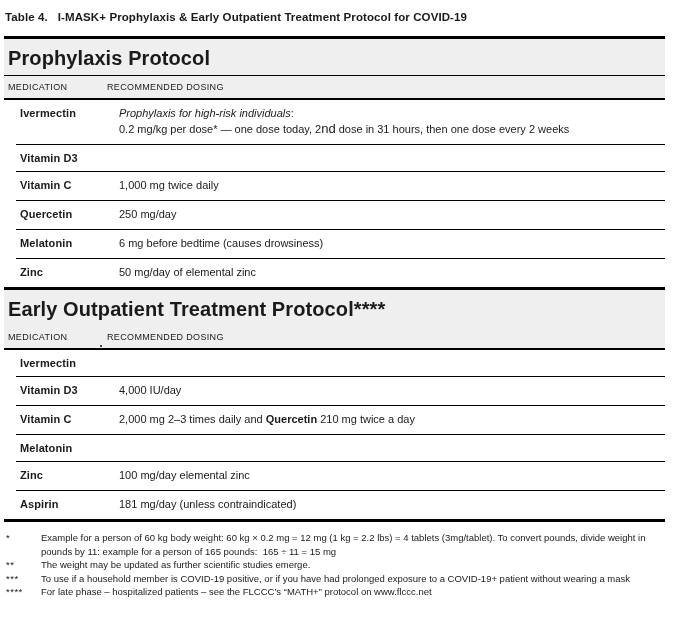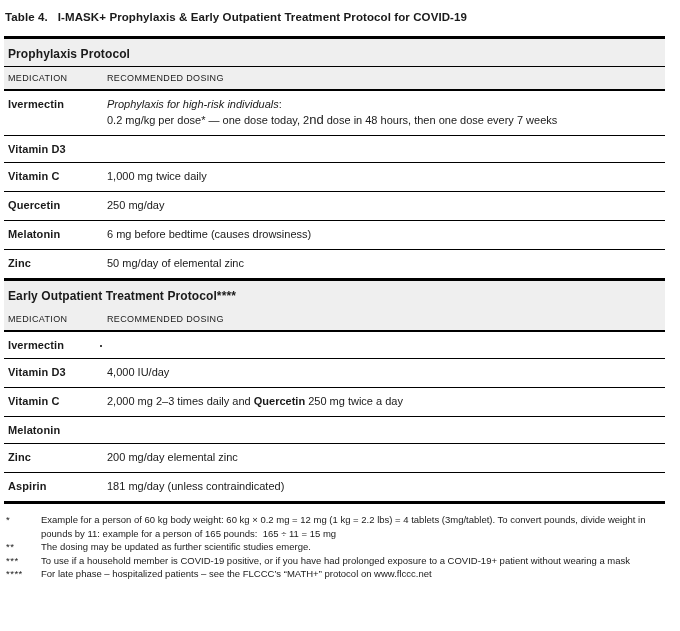--- a/index.html
+++ b/index.html
@@ -23,37 +23,37 @@
   .doc-title .title-text { margin-left: 10px; }
 
   .protocol-table { width: 661px; }
 
   .band {
     background: #efefef;
     border-top: 3px solid #000;
     border-bottom: 2px solid #000;
   }
   .section-title {
-    font-size: 12px;
+    font-size: 20px;
     font-weight: bold;
     padding: 8px 5px 5px 4px;
     letter-spacing: 0.1px;
   }
   .band.divided .section-title { border-bottom: 1px solid #000; }
   .colhead-row {
     display: flex;
     font-size: 9px;
     letter-spacing: 0.35px;
     padding: 6px 12px 6px 4px;
   }
   .colhead-row .med-col { width: 99px; flex: none; }
 
   .rows { background: #fff; }
   .rows.last { border-bottom: 3px solid #000; }
-  .row { display: flex; padding: 6px 0 7px 0; }
+  .row { display: flex; padding: 6px 0 7px 0; margin-left: 12px; }
   .row + .row { border-top: 1px solid #000; }
   .med {
     width: 99px; flex: none;
     font-size: 11px; font-weight: bold;
     padding: 1px 0 0 4px;
     letter-spacing: 0.1px;
   }
   .dosing { flex: 1; font-size: 11px; padding-right: 2px; }
   .line { line-height: 15px; }
   .line + .line { margin-top: 1px; }
@@ -88,21 +88,21 @@
         <div class="colhead-row">
           <div class="colhead med-col">MEDICATION</div>
           <div class="colhead">RECOMMENDED DOSING</div>
         </div>
       </div>
       <div class="rows">
         <div class="row">
           <div class="med">Ivermectin</div>
           <div class="dosing">
             <div class="line"><span class="seg it">Prophylaxis for high-risk individuals</span><span class="seg">:</span></div>
-            <div class="line"><span class="seg">0.2 mg/kg per dose* — one dose today, 2</span><span class="seg sp">nd</span><span class="seg"> dose in 48 hours, then one dose every 7 weeks</span></div>
+            <div class="line"><span class="seg">0.2 mg/kg per dose* — one dose today, 2</span><span class="seg sp">nd</span><span class="seg"> dose in 31 hours, then one dose every 2 weeks</span></div>
           </div>
         </div>
         <div class="row">
           <div class="med">Vitamin D3</div>
         </div>
         <div class="row">
           <div class="med">Vitamin C</div>
           <div class="dosing">
             <div class="line"><span class="seg">1,000 mg twice daily</span></div>
           </div>
@@ -139,49 +139,49 @@
         </div>
         <div class="row">
           <div class="med">Vitamin D3</div>
           <div class="dosing">
             <div class="line"><span class="seg">4,000 IU/day</span></div>
           </div>
         </div>
         <div class="row">
           <div class="med">Vitamin C</div>
           <div class="dosing">
-            <div class="line"><span class="seg">2,000 mg 2–3 times daily and </span><span class="seg bd">Quercetin</span><span class="seg"> 250 mg twice a day</span></div>
+            <div class="line"><span class="seg">2,000 mg 2–3 times daily and </span><span class="seg bd">Quercetin</span><span class="seg"> 210 mg twice a day</span></div>
           </div>
         </div>
         <div class="row">
           <div class="med">Melatonin</div>
         </div>
         <div class="row">
           <div class="med">Zinc</div>
           <div class="dosing">
-            <div class="line"><span class="seg">200 mg/day elemental zinc</span></div>
+            <div class="line"><span class="seg">100 mg/day elemental zinc</span></div>
           </div>
         </div>
         <div class="row">
           <div class="med">Aspirin</div>
           <div class="dosing">
             <div class="line"><span class="seg">181 mg/day (unless contraindicated)</span></div>
           </div>
         </div>
       </div>
     </div>
 
   <div class="footnotes">
       <div class="footnote">
         <div class="fn-symbol">*</div>
         <div class="fn-text">Example for a person of 60 kg body weight: 60 kg × 0.2 mg = 12 mg (1 kg = 2.2 lbs) = 4 tablets (3mg/tablet). To convert pounds, divide weight in pounds by 11: example for a person of 165 pounds:&nbsp; 165 ÷ 11 = 15 mg</div>
       </div>
       <div class="footnote">
         <div class="fn-symbol">**</div>
-        <div class="fn-text">The dosing may be updated as further scientific studies emerge.</div>
+        <div class="fn-text">The weight may be updated as further scientific studies emerge.</div>
       </div>
       <div class="footnote">
         <div class="fn-symbol">***</div>
         <div class="fn-text">To use if a household member is COVID-19 positive, or if you have had prolonged exposure to a COVID-19+ patient without wearing a mask</div>
       </div>
       <div class="footnote">
         <div class="fn-symbol">****</div>
         <div class="fn-text">For late phase – hospitalized patients – see the FLCCC’s “MATH+” protocol on www.flccc.net</div>
       </div>
     </div>

